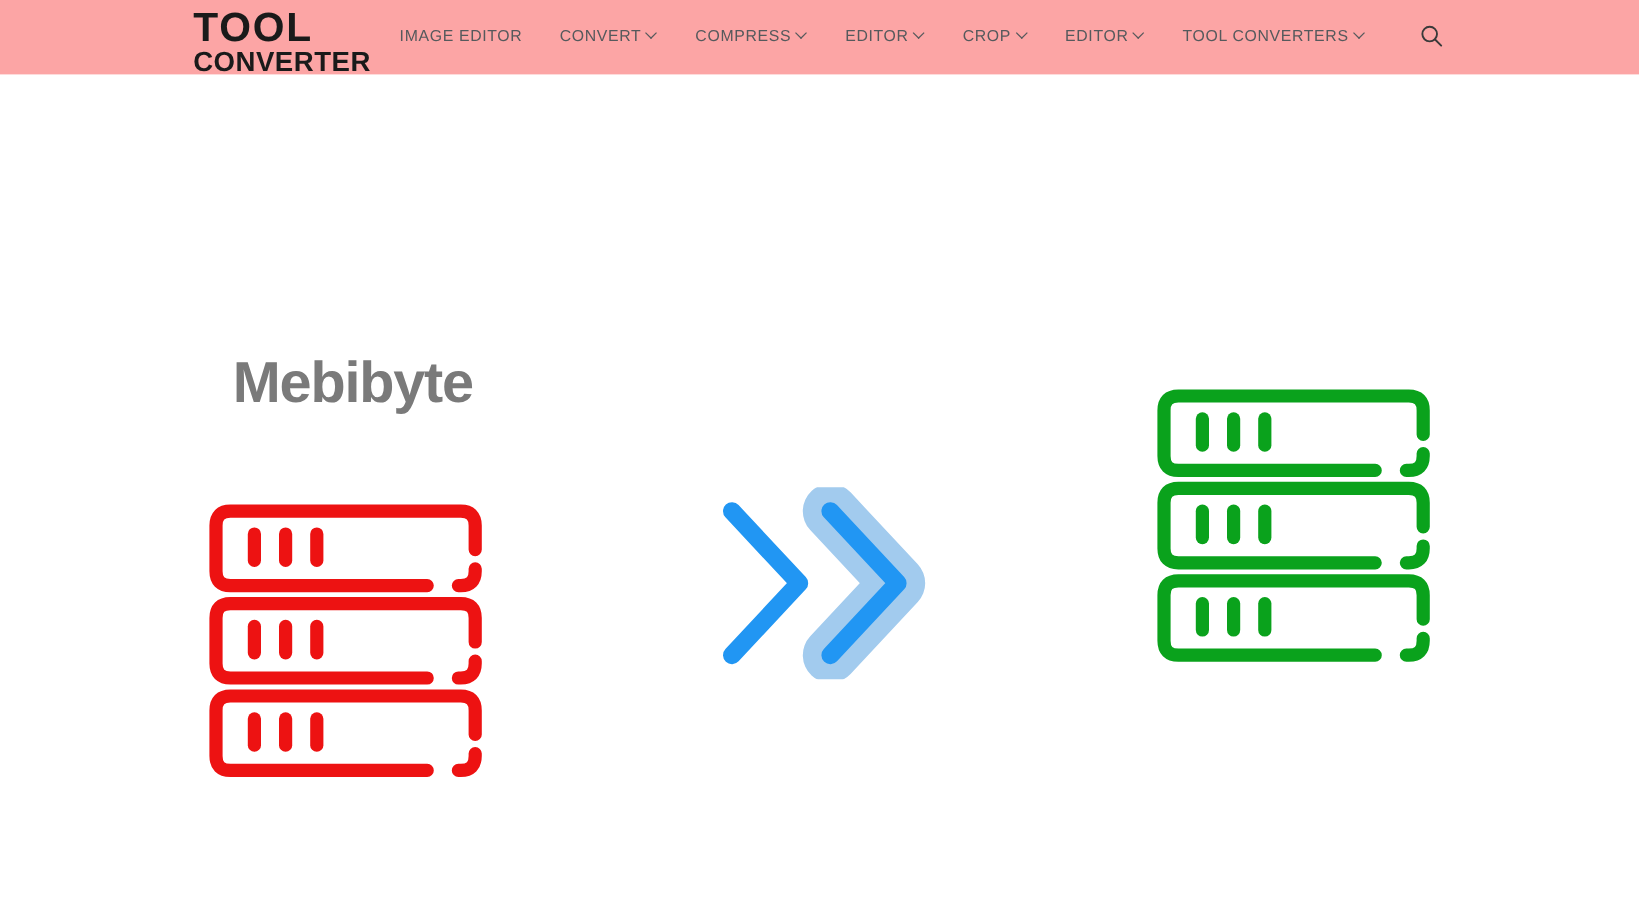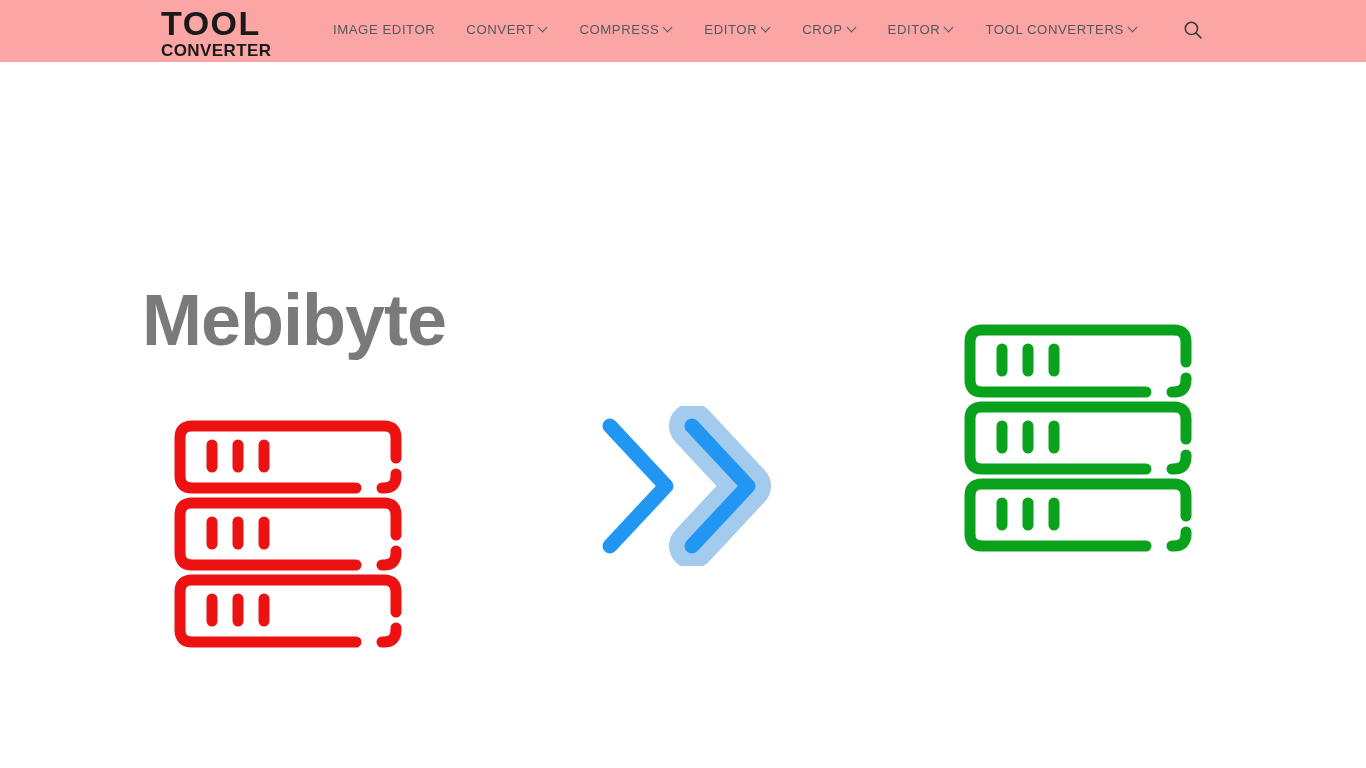--- a/index.html
+++ b/index.html
@@ -38,21 +38,21 @@
     font-family: "Liberation Sans", sans-serif;
     font-size: 34px;
     font-weight: 700;
     letter-spacing: 1.5px;
     color: #1a1a1a;
     line-height: 34px;
   }
   .logo-bottom {
     display: block;
     font-family: "Liberation Sans", sans-serif;
-    font-size: 17px;
+    font-size: 23px;
     font-weight: 700;
     letter-spacing: 0.4px;
     color: #1a1a1a;
     line-height: 20px;
     margin-top: 1px;
   }
 
   .main-nav {
     position: absolute;
     left: 333px;
@@ -125,21 +125,21 @@
     width: 460px;
     display: flex;
     flex-direction: column;
     align-items: center;
   }
   .unit-block.left  { left: 64px; }
   .unit-block.right { left: 854px; }
 
   .unit-title {
     font-family: "Liberation Sans", sans-serif;
-    font-size: 72px;
+    font-size: 48px;
     font-weight: 700;
     letter-spacing: -1px;
     color: #7a7a7a;
     line-height: 96px;
     margin: 0;
     white-space: nowrap;
   }
 
   .unit-icon {
     margin-top: 52px;

